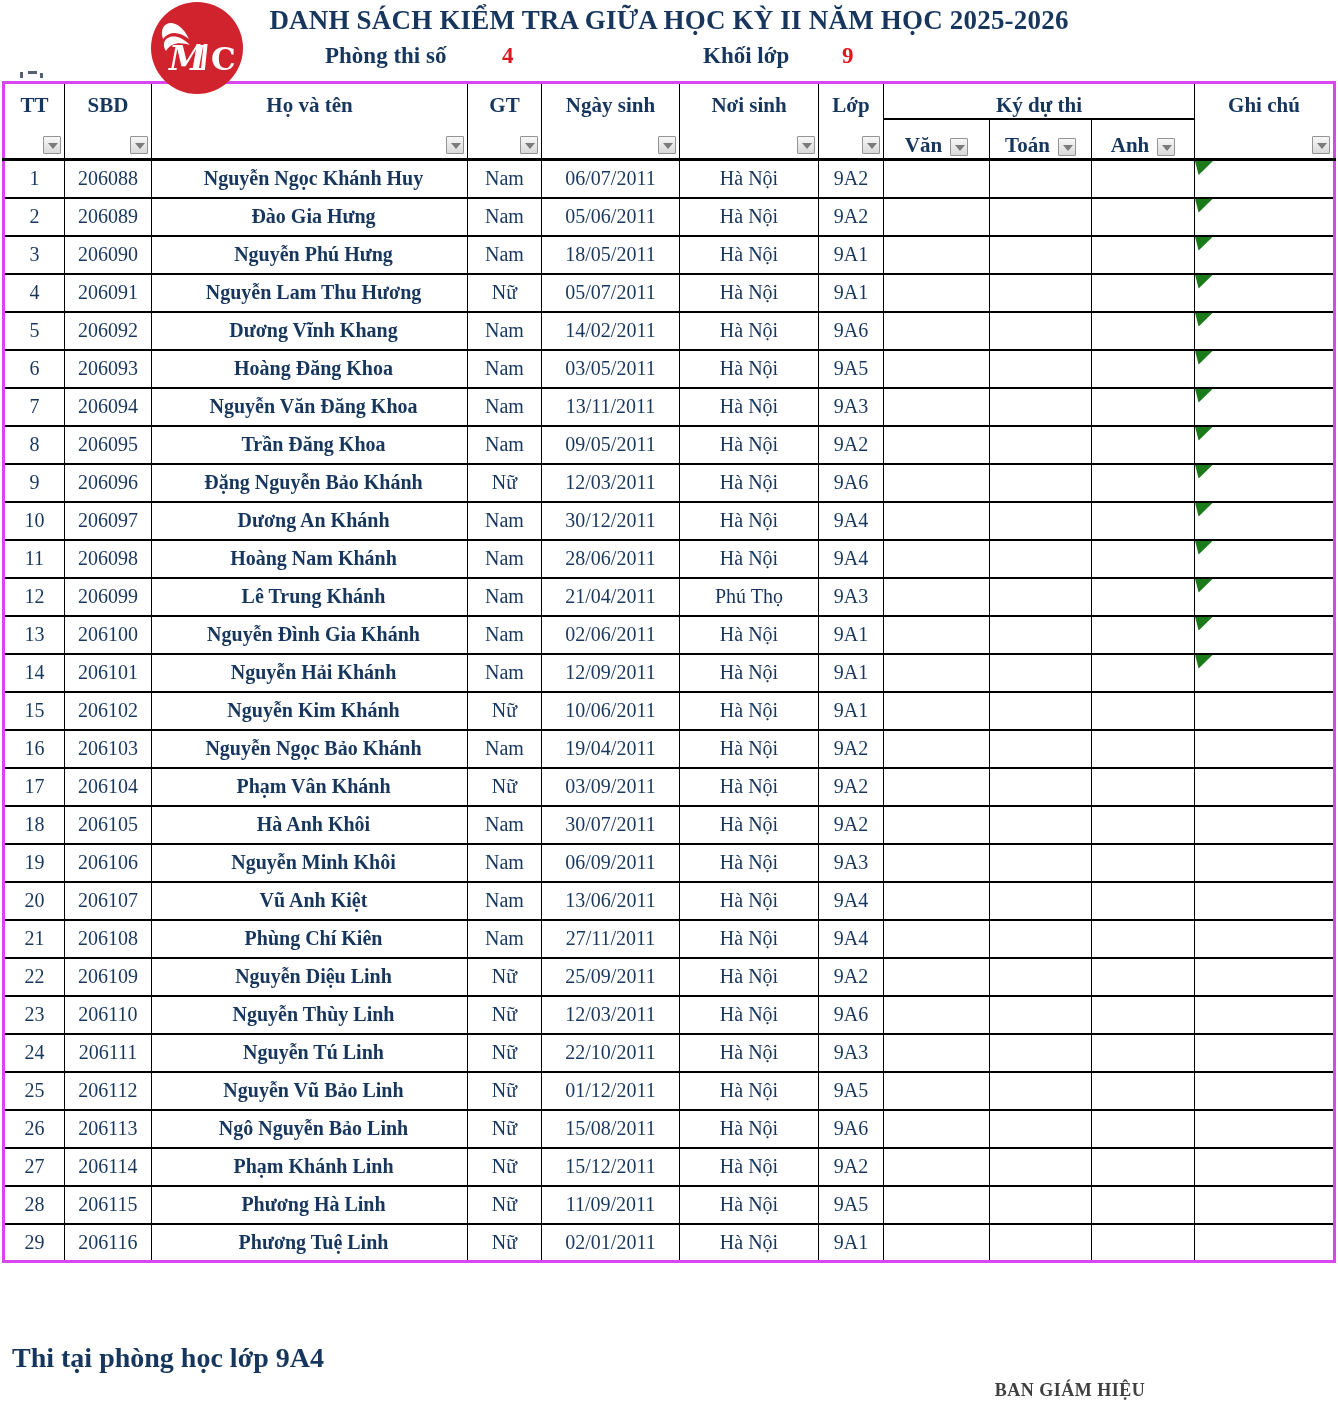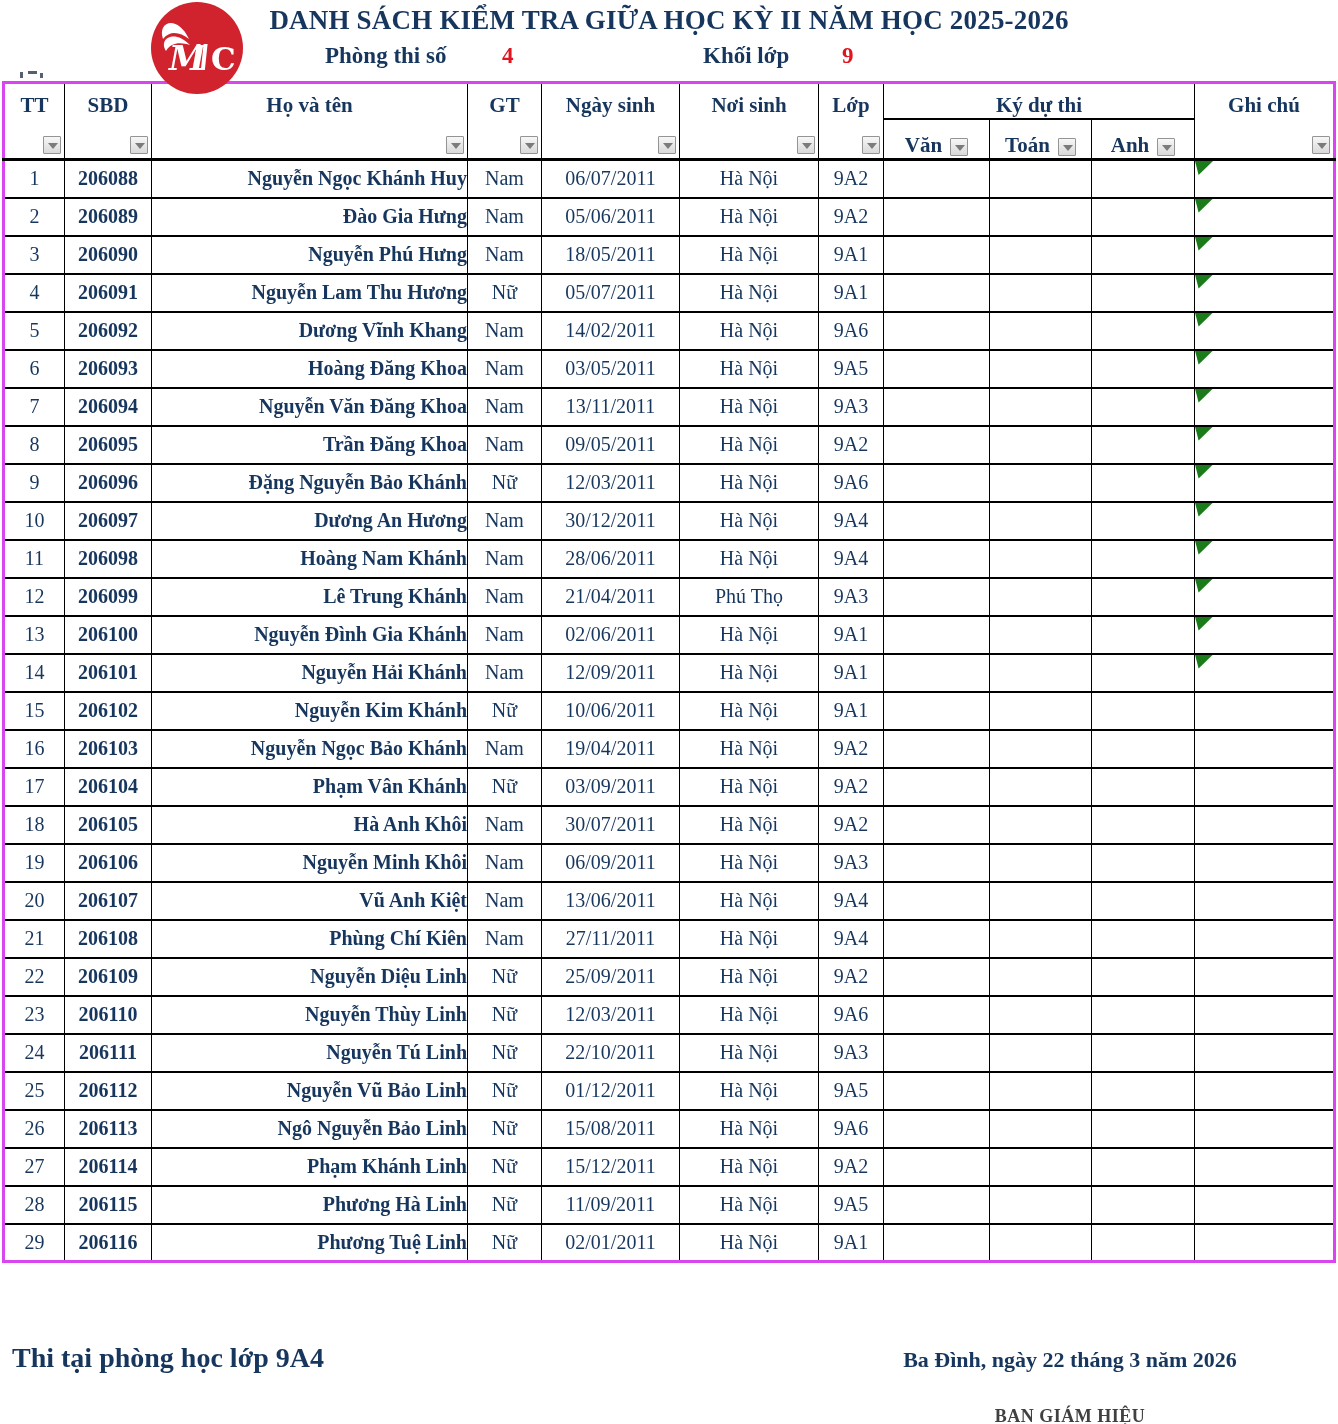--- a/index.html
+++ b/index.html
@@ -70,22 +70,22 @@
     border-left:5px solid transparent; border-right:5px solid transparent;
     border-top:6px solid #7b7b7b;
   }
   .fbtn.corner { position:absolute; right:3px; bottom:4px; }
   .sub-sign .fbtn { margin-left:8px; }
 
   td {
     height:38px; font-size:20px; color:#17365D; text-align:center;
     vertical-align:middle; white-space:nowrap; overflow:hidden; background:#fff;
   }
-  td.c-sbd  { font-weight:bold; }
-  td.c-name { font-weight:bold; text-align:right; padding-left:8px; }
+  td.c-sbd  { font-weight:normal; }
+  td.c-name { font-weight:bold; text-align:center; padding-left:8px; }
   td.c-note { position:relative; }
 
   .tri {
     position:absolute; top:0; left:0; width:18px; height:14px;
     background:#1B7B1B;
     clip-path:polygon(0 0, 100% 0, 20% 100%);
   }
 
   
   .footer-room {
@@ -318,21 +318,21 @@
         <td></td>
         <td></td>
         <td></td>
         <td class="c-note">
           <span class="tri"></span>
         </td>
       </tr>
       <tr>
         <td class="c-tt">10</td>
         <td class="c-sbd">206097</td>
-        <td class="c-name">Dương An Hương</td>
+        <td class="c-name">Dương An Khánh</td>
         <td>Nam</td>
         <td>30/12/2011</td>
         <td>Hà Nội</td>
         <td>9A4</td>
         <td></td>
         <td></td>
         <td></td>
         <td class="c-note">
           <span class="tri"></span>
         </td>
@@ -590,15 +590,14 @@
         <td></td>
         <td></td>
         <td></td>
         <td class="c-note"></td>
       </tr>
     </tbody>
 </table>
 
 <div class="footer-room">Thi tại phòng học lớp 9A4</div>
 <div class="footer-sign">
-  <div class="footer-date">Ba Đình, ngày 22 tháng 3 năm 2026</div>
   <div class="footer-board">BAN GIÁM HIỆU</div>
 </div>
 
 </body></html>

